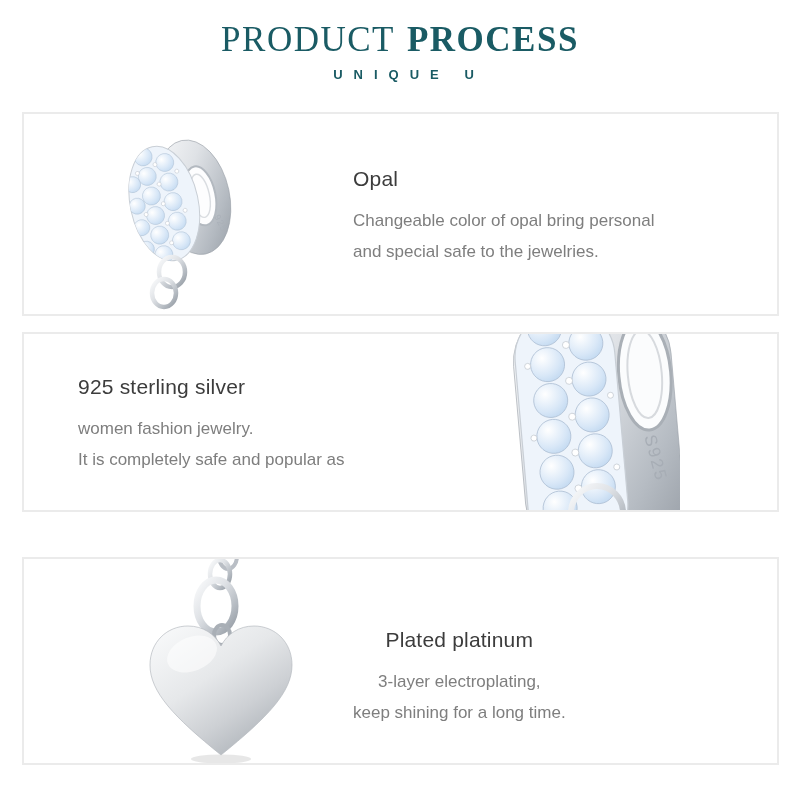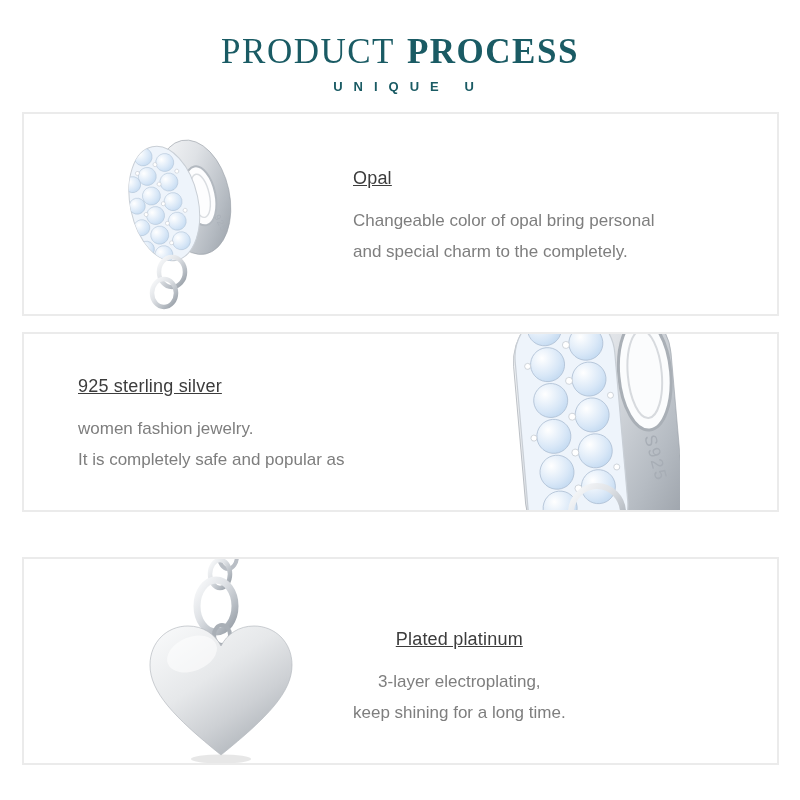--- a/index.html
+++ b/index.html
@@ -3,21 +3,21 @@
 <meta charset="utf-8">
 <style>
   html,body { margin:0; padding:0; background:#ffffff; }
   .page {
     position:relative; width:800px; height:800px; background:#ffffff;
     font-family:"Liberation Sans", sans-serif; overflow:hidden;
   }
   
   .header { position:absolute; top:0; left:0; right:0; text-align:center; }
   .title {
-    margin:0; padding-top:32px;
+    margin:0; padding-top:20px;
     font-family:"Liberation Serif", serif;
     font-size:35px; line-height:40px; color:#1a5b64;
     font-weight:400; letter-spacing:1.5px;
   }
   .title .bold { font-weight:700; margin-left:12px; }
   .subtitle {
     margin-top:7px; font-size:13px; font-weight:700;
     letter-spacing:11px; padding-left:18px; color:#1a5b64;
   }
   
@@ -30,22 +30,22 @@
   .card3 { top:557px; height:208px; }
   .img { position:absolute; }
   .img1 { left:82px;  top:12px; width:205px; height:190px; }
   .img2 { left:456px; top:0;    width:200px; height:205px; }
   .img3 { left:92px;  top:0;    width:220px; height:204px; }
   .text { position:absolute; }
   .text1 { left:329px; top:50px; }
   .text2 { left:54px;  top:38px; }
   .text3 { left:329px; top:66px;text-align:center; }
   .text h2 {
-    margin:0 0 12px 0; font-size:18px; line-height:29px;
-    font-weight:500; color:#3c3c3c; letter-spacing:.2px;text-decoration:underline;
+    margin:0 0 12px 0; font-size:21px; line-height:29px;
+    font-weight:500; color:#3c3c3c; letter-spacing:.2px;
   }
   .text p { margin:0; font-size:17px; line-height:31px; color:#7e7e7e; }
   svg { display:block; }
 </style>
 </head>
 <body>
 
 <div class="page">
 
   <div class="header">
@@ -103,21 +103,21 @@
           <circle cx="77" cy="86" r="2" fill="#ffffff" stroke="#c6ccd3" stroke-width=".6"></circle>
         </g>
         <text transform="translate(104 98) rotate(75)" font-size="9" letter-spacing="1" fill="#aab0b8" font-family="Liberation Sans, sans-serif">925</text>
       </g>
       <ellipse cx="66" cy="146" rx="13" ry="15" fill="none" stroke="url(#s1silver)" stroke-width="4.5"></ellipse>
       <ellipse cx="58" cy="167" rx="12" ry="14" fill="none" stroke="url(#s1silver)" stroke-width="4.5"></ellipse>
     </svg>
     <div class="text text1">
       <h2>Opal</h2>
       <p>Changeable color of opal bring personal</p>
-      <p>and special charm to the completely.</p>
+      <p>and special safe to the jewelries.</p>
     </div>
   </section>
 
   <section class="card card2">
     <div class="text text2">
       <h2>925 sterling silver</h2>
       <p>women fashion jewelry.</p>
       <p>It is completely safe and popular as</p>
     </div>
     <svg class="img img2" viewBox="0 0 200 205">

